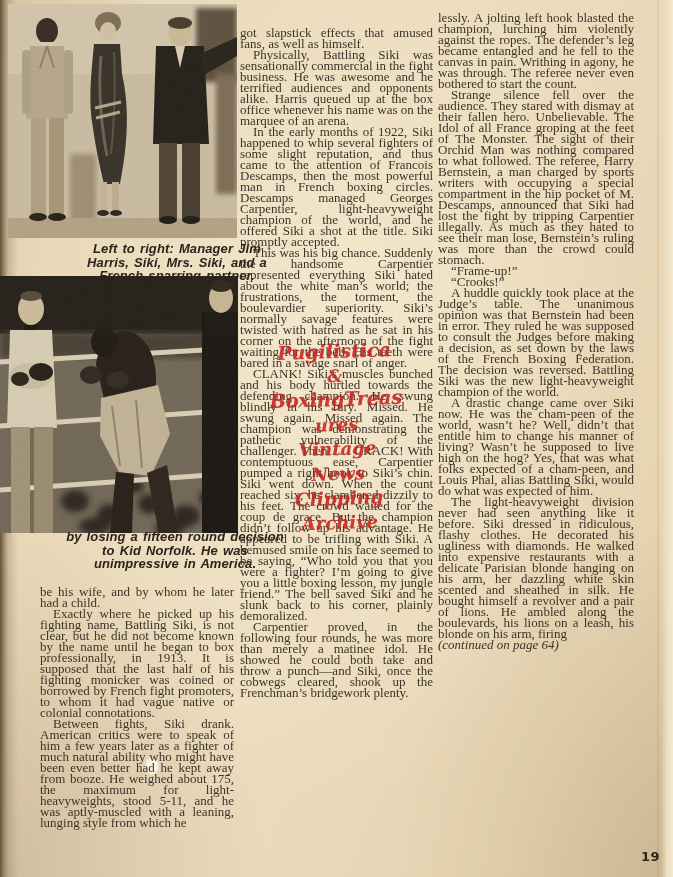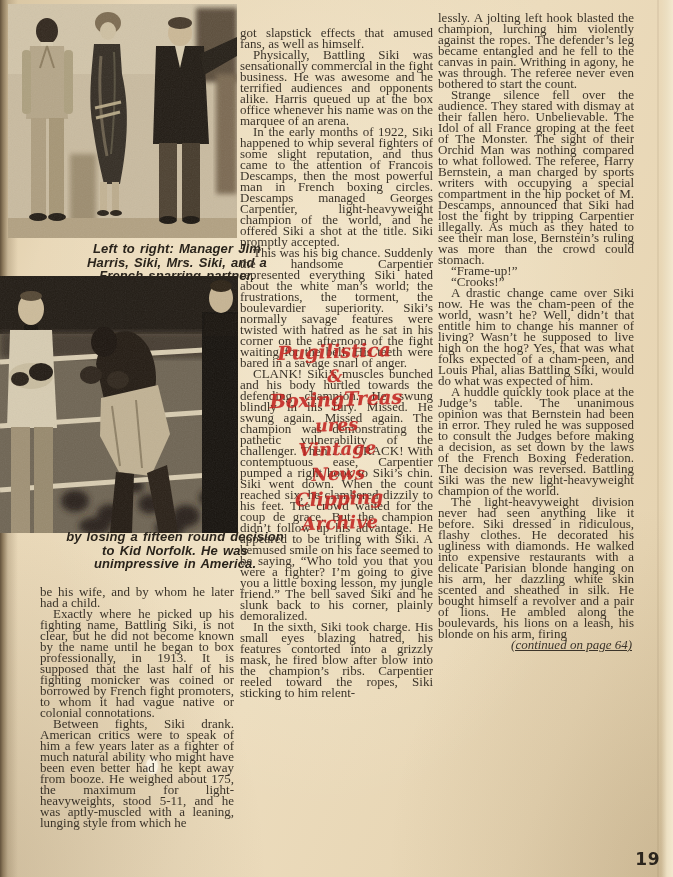--- a/index.html
+++ b/index.html
@@ -21,35 +21,35 @@
   .photo{position:absolute;display:block;}
   .photo1{left:8px;top:4px;}
   .photo2{left:0;top:276px;}
   .caption{position:absolute;font-family:"Liberation Sans",sans-serif;font-weight:bold;font-style:italic;
     font-size:13px;line-height:13.5px;color:#2a241c;text-align:center;letter-spacing:.1px;word-spacing:1.4px;margin-left:48px;}
   .caption1{left:24px;top:242px;width:210px;}
   .caption2{left:18px;top:530px;width:218px;}
   .col{position:absolute;overflow:hidden;color:#3b342a;font-size:13px;line-height:11px;text-align:justify;}
   .col p{margin:0;text-indent:13px;}
   .col p.noindent{text-indent:0;}
-  .col p.continued{text-indent:0;text-align:right;font-style:italic;padding-right:2px;text-decoration:underline;}
+  .col p.continued{text-indent:0;font-style:italic;padding-right:2px;}
   .col-left{left:40px;top:586px;width:194px;height:288px;}
   .col-mid{left:240px;top:27px;width:193px;height:840px;}
   .col-right{left:438px;top:12px;width:196px;height:844px;}
   .watermark{position:absolute;left:252px;top:339px;width:170px;text-align:center;
     font-family:"DejaVu Serif",serif;font-style:italic;font-weight:bold;
     transform:rotate(-2deg);opacity:.88;pointer-events:none;}
   .wm-line{line-height:24.6px;font-size:18px;text-shadow:0 0 1px rgba(180,20,20,0.35);}
   .wm-line:nth-of-type(1){font-size:19px;}
   .wm-line:nth-of-type(2){font-size:17px;}
   .wm-line:nth-of-type(3){font-size:19.5px;letter-spacing:-0.3px;}
   .wm-line:nth-of-type(4){font-size:17.5px;}
   .wm-line:nth-of-type(7){font-size:18.5px;}
   .page-num{position:absolute;right:13px;top:849px;font-family:"DejaVu Sans",sans-serif;
-    font-weight:bold;font-size:17px;color:#2b251d;letter-spacing:.5px;}
+    font-weight:bold;font-size:13px;color:#2b251d;letter-spacing:.5px;}
 </style>
 </head>
 <body>
 
 <div class="page">
 
   <div class="left-edge"></div>
   <div class="right-edge"></div>
   <div class="crease"></div>
   <div class="spot"></div>
@@ -178,31 +178,31 @@
       <p>Between fights, Siki drank. American critics were to speak of him a few years later as a fighter of much natural ability who might have been even better had he kept away from booze. He weighed about 175, the maximum for light-heavyweights, stood 5-11, and he was aptly-muscled with a leaning, lunging style from which he</p>
     </div>
 
   <div class="col col-mid">
 
   <p class="noindent">got slapstick effects that amused fans, as well as himself.</p>
       <p>Physically, Battling Siki was sensationally commercial in the fight business. He was awesome and he terrified audiences and opponents alike. Harris queued up at the box office whenever his name was on the marquee of an arena.</p>
       <p>In the early months of 1922, Siki happened to whip several fighters of some slight reputation, and thus came to the attention of Francois Descamps, then the most powerful man in French boxing circles. Descamps managed Georges Carpentier, light-heavyweight champion of the world, and he offered Siki a shot at the title. Siki promptly accepted.</p>
       <p>This was his big chance. Suddenly the handsome Carpentier represented everything Siki hated about the white man’s world; the frustrations, the torment, the boulevardier superiority. Siki’s normally savage features were twisted with hatred as he sat in his corner on the afternoon of the fight waiting for the bell. His teeth were bared in a savage snarl of anger.</p>
       <p>CLANK! Siki’s muscles bunched and his body hurtled towards the defending champion. He swung blindly in his fury. Missed. He swung again. Missed again. The champion was demonstrating the pathetic vulnerability of the challenger. Then . . . CRACK! With contemptuous ease, Carpentier pumped a right hook to Siki’s chin. Siki went down. When the count reached six, he clambered dizzily to his feet. The crowd waited for the coup de grace. But the champion didn’t follow up his advantage. He appeared to be trifling with Siki. A bemused smile on his face seemed to be saying, “Who told you that you were a fighter? I’m going to give you a little boxing lesson, my jungle friend.” The bell saved Siki and he slunk back to his corner, plainly demoralized.</p>
-      <p>In the sixth, Siki took charge. His small eyes blazing hatred, his features contorted into a grizzly mask, he fired blow after blow into the champion’s ribs. Carpentier reeled toward the ropes, Siki sticking to him relent-</p>
+      <p>Carpentier proved, in the following four rounds, he was more than merely a matinee idol. He showed he could both take and throw a punch—and Siki, once the cobwegs cleared, shook up the Frenchman’s bridgework plenty.</p>
     </div>
 
   <div class="col col-right">
 
   <p class="noindent">lessly. A jolting left hook blasted the champion, lurching him violently against the ropes. The defender’s leg became entangled and he fell to the canvas in pain. Writhing in agony, he was through. The referee never even bothered to start the count.</p>
       <p>Strange silence fell over the audience. They stared with dismay at their fallen hero. Unbelievable. The Idol of all France groping at the feet of The Monster. The sight of their Orchid Man was nothing compared to what followed. The referee, Harry Bernstein, a man charged by sports writers with occupying a special compartment in the hip pocket of M. Descamps, announced that Siki had lost the fight by tripping Carpentier illegally. As much as they hated to see their man lose, Bernstein’s ruling was more than the crowd could stomach.</p>
       <p>“Frame-up!”</p>
       <p>“Crooks!”</p>
+      <p>A huddle quickly took place at the Judge’s table. The unanimous opinion was that Bernstein had been in error. They ruled he was supposed to consult the Judges before making a decision, as set down by the laws of the French Boxing Federation. The decision was reversed. Battling Siki was the new light-heavyweight champion of the world.</p>
       <p>A drastic change came over Siki now. He was the cham-peen of the world, wasn’t he? Well, didn’t that entitle him to change his manner of living? Wasn’t he supposed to live high on the hog? Yes, that was what folks expected of a cham-peen, and Louis Phal, alias Battling Siki, would do what was expected of him.</p>
-      <p>A huddle quickly took place at the Judge’s table. The unanimous opinion was that Bernstein had been in error. They ruled he was supposed to consult the Judges before making a decision, as set down by the laws of the French Boxing Federation. The decision was reversed. Battling Siki was the new light-heavyweight champion of the world.</p>
       <p>The light-heavyweight division never had seen anything like it before. Siki dressed in ridiculous, flashy clothes. He decorated his ugliness with diamonds. He walked into expensive restaurants with a delicate Parisian blonde hanging on his arm, her dazzling white skin scented and sheathed in silk. He bought himself a revolver and a pair of lions. He ambled along the boulevards, his lions on a leash, his blonde on his arm, firing</p>
       <p class="continued">(continued on page 64)</p>
     </div>
 
   <div class="watermark" style="color: rgb(195, 36, 32);">
 
   <div class="wm-line">Pugilistica</div>
       <div class="wm-line">&amp;</div>
       <div class="wm-line">BoxingTreas</div>
       <div class="wm-line">ures</div>

